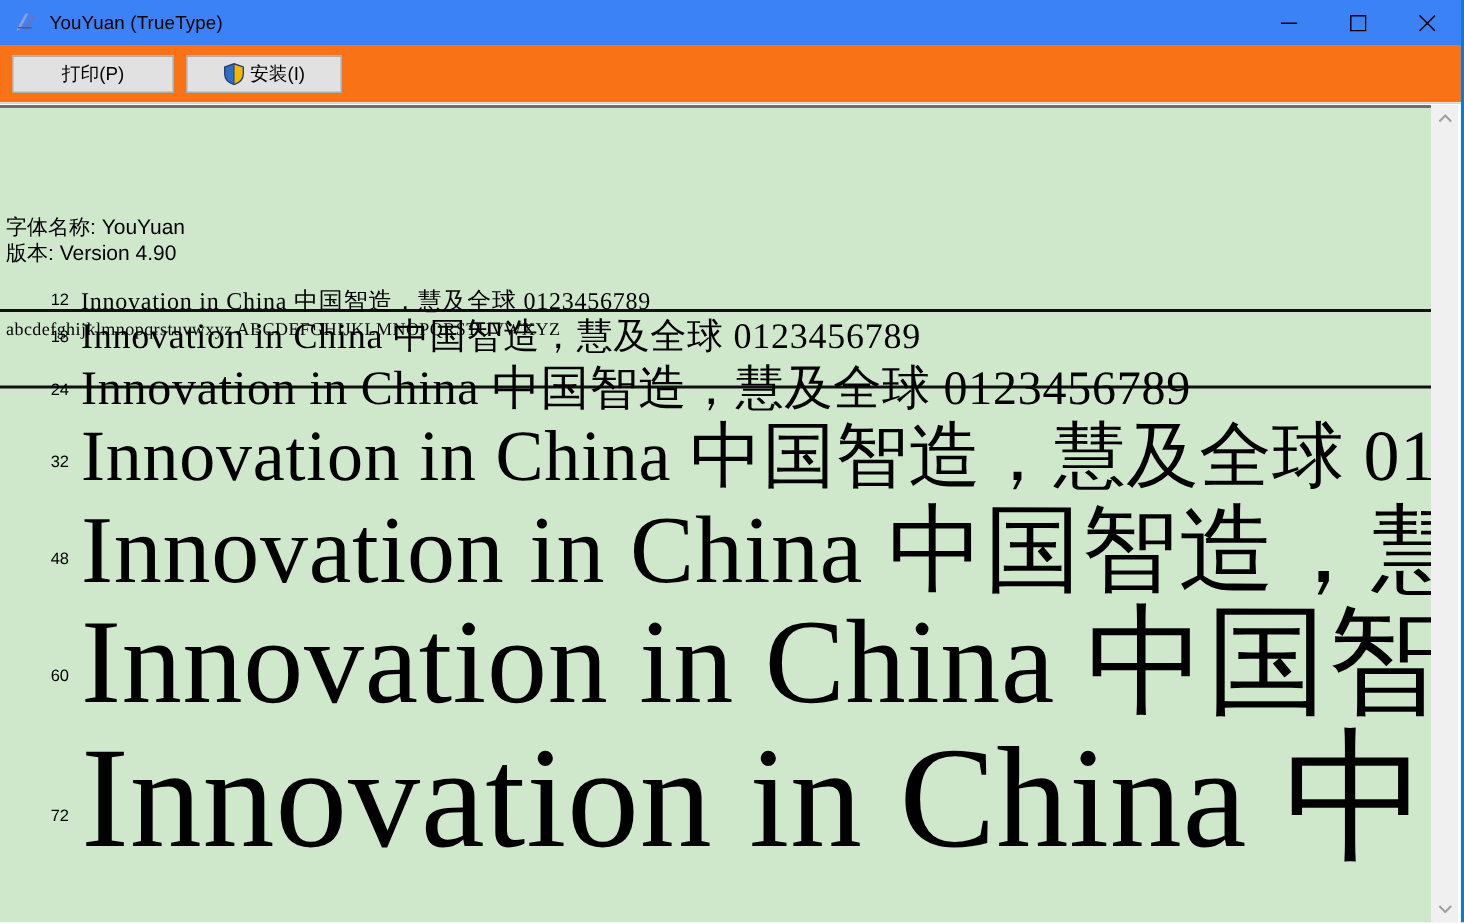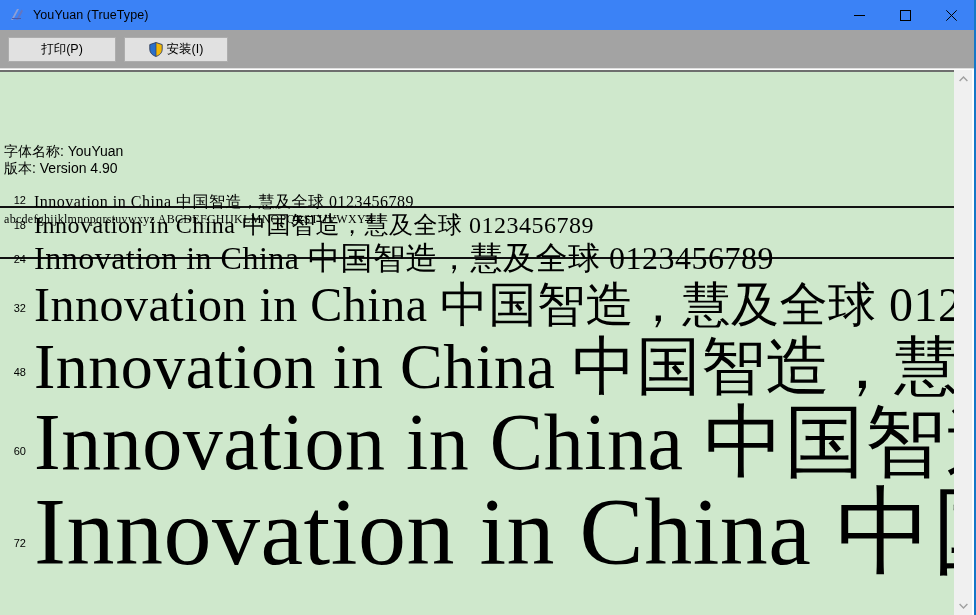--- a/index.html
+++ b/index.html
@@ -58,21 +58,21 @@
     justify-content: center;
     cursor: default;
   }
 
   
   #toolbar {
     position: absolute;
     left: 0; top: 30px;
     width: 974px;
     height: 39px;
-    background: #a3a3a3;
+    background: #f97316;
     border-bottom: 1px solid #dfdfdf;
     box-sizing: border-box;
   }
   .tbtn {
     position: absolute;
     top: 7px;
     height: 25px;
     background: #e1e1e1;
     border: 1px solid #adadad;
     box-sizing: border-box;
@@ -143,20 +143,21 @@
   #alpha-1 { top: 142px; }
   #alpha-2 { top: 163px; }
 
   
   .sample-row {
     position: absolute;
     left: 0;
     width: 956px;
     white-space: nowrap;
     overflow: hidden;
+    padding-left: 20px;
   }
   .sz {
     display: inline-block;
     width: 26px;
     text-align: right;
     font-family: "Liberation Sans", sans-serif;
     font-size: 11px;
     color: #000;
     vertical-align: baseline;
   }

